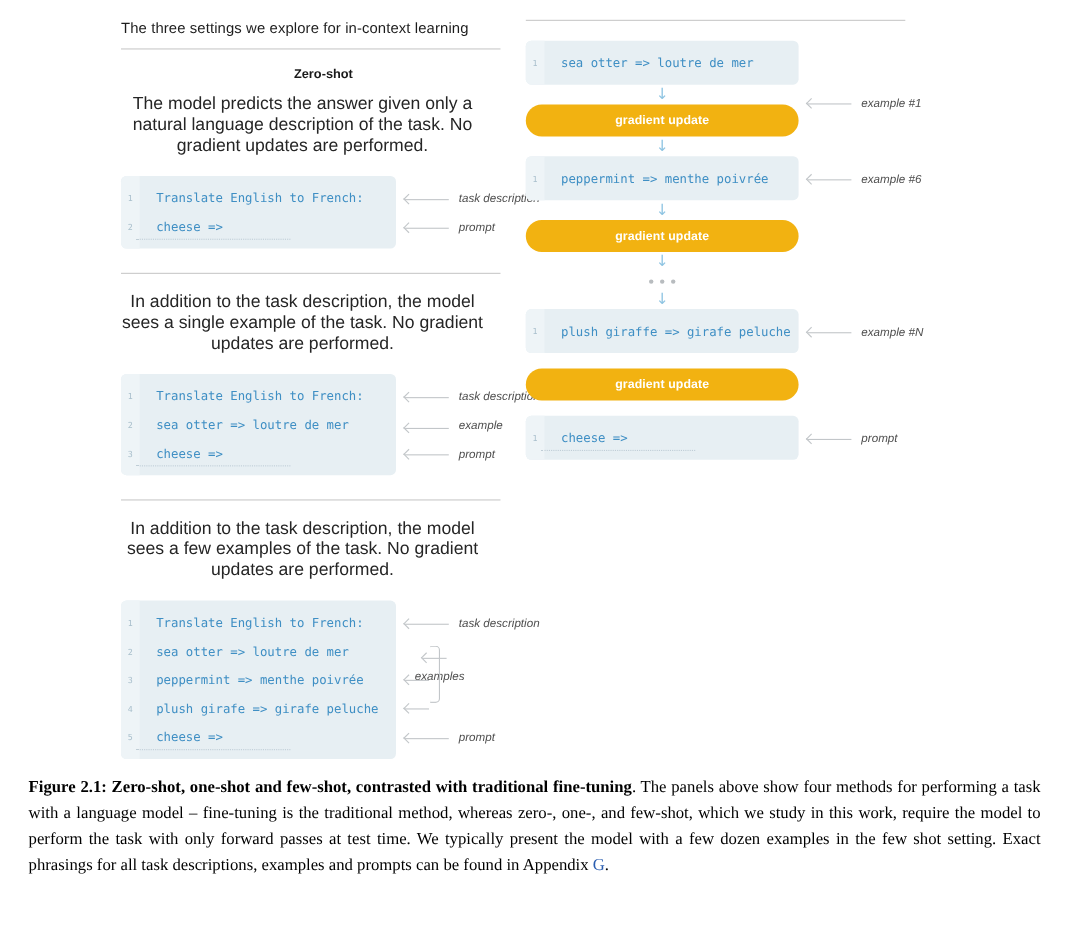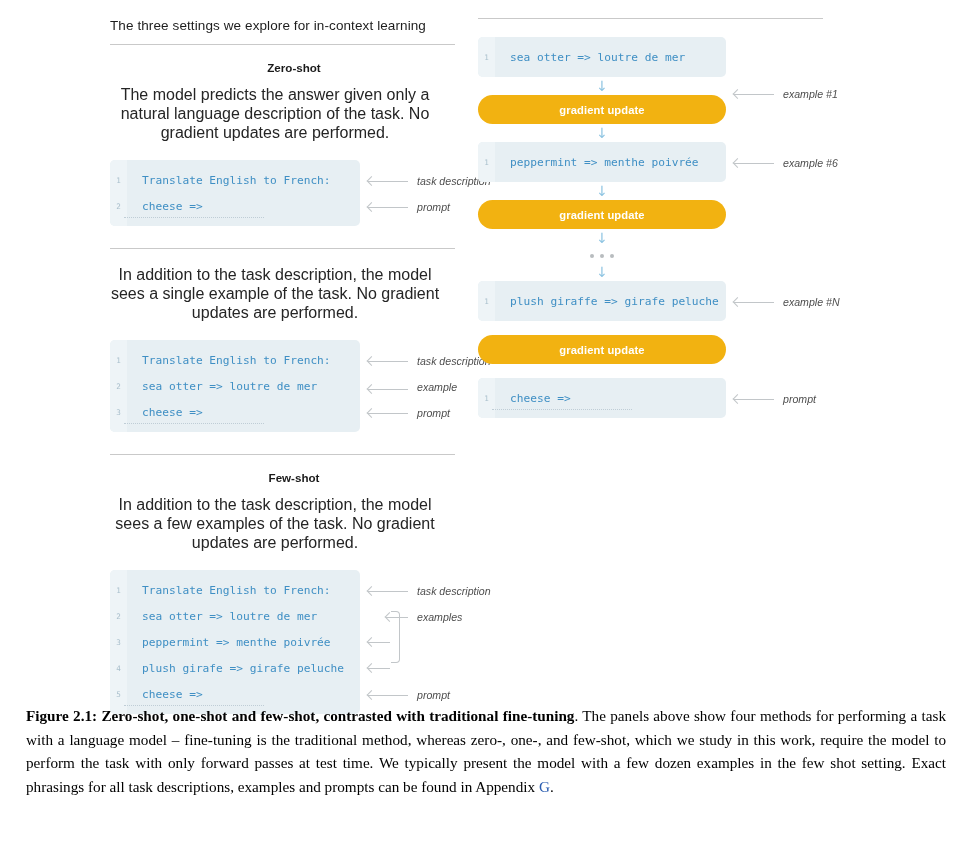--- a/index.html
+++ b/index.html
@@ -272,21 +272,20 @@
                 <span class="alabel">example</span>
               </div>
               <div class="anno" style="left: 258px; top: 67px;">
                 <span class="arrow"></span>
                 <span class="alabel">prompt</span>
               </div>
             </div>
           </div>
           <div class="sec-divider"></div>
           <div class="section">
-            <div class="sec-head">Few-shot</div>
             <div class="sec-body">In addition to the task description, the model sees a few examples of the task. No gradient updates are performed.</div>
             <div class="code-wrap">
               <div class="code-block wide">
                 <div class="gutter"></div>
                 <div class="code-line">
                   <span class="ln">1</span>
                   <span class="ctext">Translate English to French:</span>
                 </div>
                 <div class="code-line">
                   <span class="ln">2</span>
@@ -303,21 +302,21 @@
                 <div class="code-line">
                   <span class="ln">5</span>
                   <span class="ctext">cheese =&gt;</span>
                   <span class="blank-fill" style="width: 140px; margin-left: 14px;"></span>
                 </div>
               </div>
               <div class="anno" style="left: 258px; top: 15px;">
                 <span class="arrow"></span>
                 <span class="alabel">task description</span>
               </div>
-              <div class="anno short" style="left: 276px; top: 41px;">
+              <div class="anno short" style="left: 258px; top: 41px; flex-direction: column;">
                 <span class="arrow"></span>
                 <span class="alabel">examples</span>
               </div>
               <div class="anno short" style="left: 258px; top: 67px;">
                 <span class="arrow"></span>
               </div>
               <div class="anno short" style="left: 258px; top: 93px;">
                 <span class="arrow"></span>
               </div>
               <div class="anno" style="left: 258px; top: 119px;">

